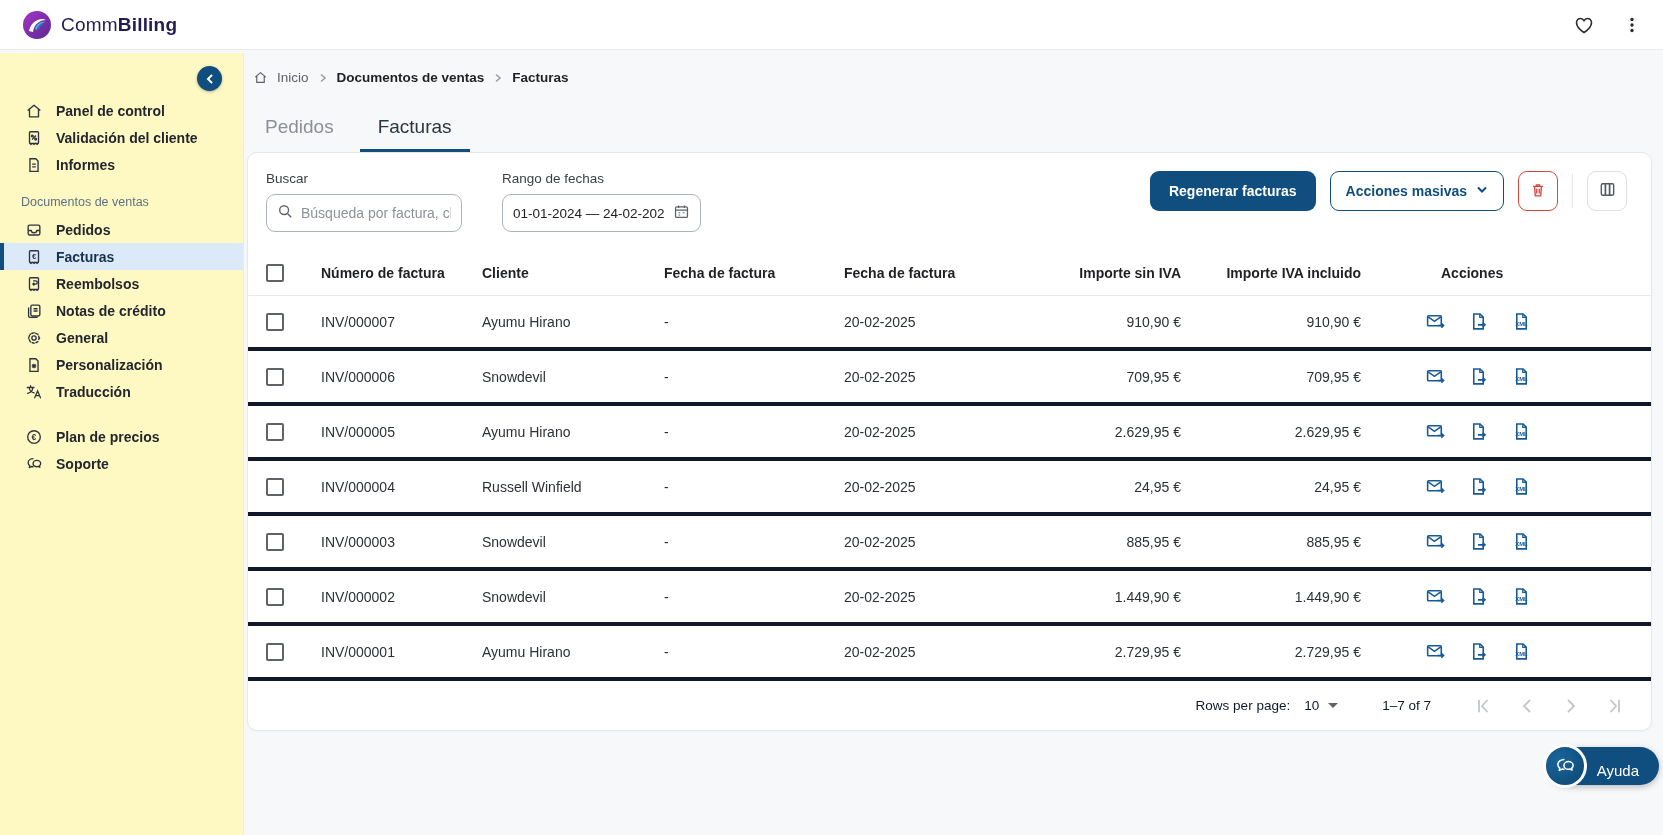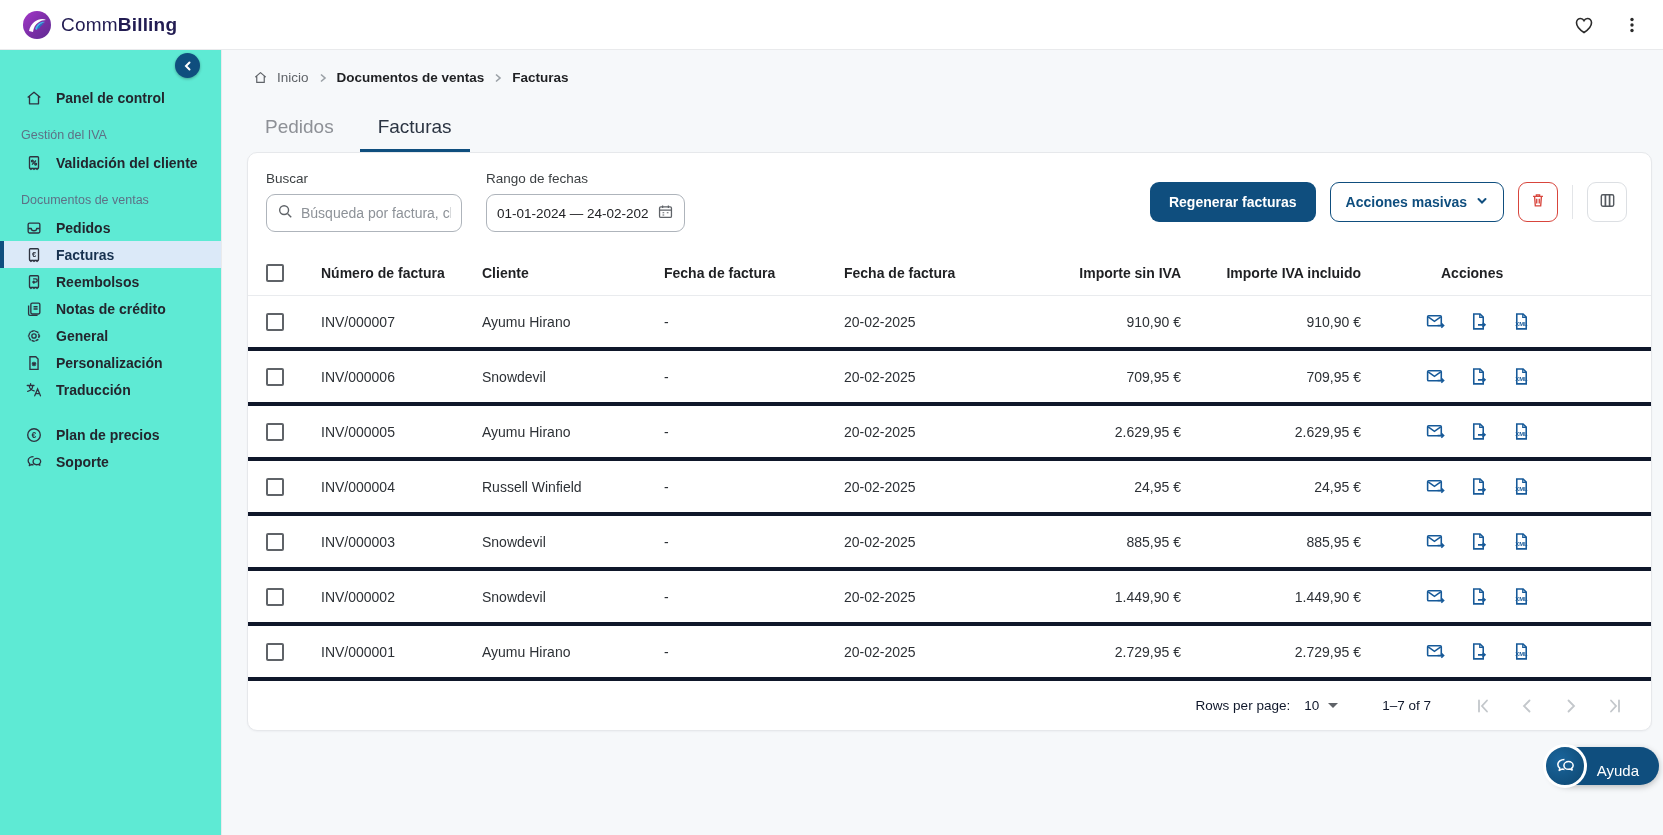--- a/index.html
+++ b/index.html
@@ -8,21 +8,21 @@
   
   .topbar { position:absolute; top:0; left:0; width:1663px; height:50px; background:#fff; border-bottom:1px solid #e9eaec; display:flex; align-items:center; padding:12px 22px; z-index:30; }
   .brand { display:flex; align-items:center; gap:9px; }
   .brand-text { font-size:19px; color:#221c52; letter-spacing:.2px; }
   .brand-text .pre { font-weight:500; }
   .brand-text .suf { font-weight:800; }
   .topbar-right { margin-left:auto; display:flex; align-items:center; gap:28px; color:#2b2b2b; }
   .icon-btn { background:none; border:none; cursor:pointer; color:#2b2b2b; display:flex; align-items:center; }
 
   
-  .sidebar { position:absolute; top:40px; left:0; bottom:0; width:222px; background:#5eead4; border-right:1px solid #e9eaec; padding-top:14px; z-index:20; }
+  .sidebar { position:absolute; top:53px; left:0; bottom:0; width:244px; background:#fef9c3; border-right:1px solid #e9eaec; padding-top:14px; z-index:20; }
   .collapse-btn { position:absolute; top:13px; right:21px; width:25px; height:25px; border-radius:50%; background:#0f4e7e; border:none; color:#fff; display:flex; align-items:center; justify-content:center; cursor:pointer; box-shadow:0 1px 3px rgba(0,0,0,.3); }
   .nav { margin-top:30px; }
   .nav-item { display:flex; align-items:center; gap:13px; height:27px; padding-left:21px; font-size:14px; font-weight:700; color:#23262e; cursor:pointer; border-left:4px solid transparent; }
   .nav-item .nicon { width:18px; height:18px; display:flex; align-items:center; justify-content:center; color:#2e3340; flex:0 0 18px; }
   .nav-item.active { background:#dbe9f8; border-left-color:#0f4e7e; color:#17314f; }
   .nav-section { font-size:12.5px; font-weight:400; color:#5d7186; padding:17px 0 7px 21px; }
   .nav-gap { height:18px; }
 
   
   .main { position:absolute; top:50px; left:241px; right:0; bottom:0; background:#f6f8fa; }
@@ -31,21 +31,21 @@
   .breadcrumb .sep { color:#9aa0a6; display:flex; }
   .bc-home { color:#5f6368; display:flex; }
 
   .tabs { display:flex; gap:8px; margin:25px 0 0 6px; }
   .tab { font-size:19px; padding:6px 18px 11px; color:#8d9096; cursor:pointer; border-bottom:3px solid transparent; background:none; border-top:none; border-left:none; border-right:none; font-family:inherit; }
   .tab.active { color:#2b3442; font-weight:400; border-bottom-color:#0f4e7e; }
 
   
   .card { margin:0 11px 0 6px; background:#fff; border:1px solid #e6e8eb; border-radius:10px; box-shadow:0 1px 2px rgba(16,30,54,.04); }
 
-  .filter-row { display:flex; align-items:center; padding:18px 24px 18px 18px; gap:24px; }
+  .filter-row { display:flex; align-items:flex-start; padding:18px 24px 18px 18px; gap:40px; }
   .field label { display:block; font-size:13.5px; color:#3c4043; margin-bottom:8px; }
   .input-wrap { display:flex; align-items:center; gap:8px; height:38px; border:1px solid #aeb4bb; border-radius:9px; padding:0 10px; background:#fff; color:#5f6368; }
   .input-wrap input { border:none; outline:none; font-size:14px; width:150px; font-family:inherit; color:#202124; background:transparent; }
   .input-wrap input::placeholder { color:#8d9298; }
   .date-value { font-size:13.5px; color:#202124; white-space:nowrap; }
   .actions-right { margin-left:auto; display:flex; align-items:center; gap:14px;padding-left:36px; }
   .btn-primary { height:40px; padding:0 19px; background:#0f4e7e; color:#fff; font-size:14px; font-weight:700; border:none; border-radius:9px; cursor:pointer; font-family:inherit; }
   .btn-outline { height:40px; padding:0 15px; background:#fff; color:#0f4e7e; font-size:14px; font-weight:700; border:1px solid #0f4e7e; border-radius:9px; cursor:pointer; display:flex; align-items:center; gap:9px; font-family:inherit; }
   .btn-square { width:40px; height:40px; border-radius:9px; background:#fff; display:flex; align-items:center; justify-content:center; cursor:pointer; }
   .btn-danger { border:1px solid #d8453c; color:#d8453c; }
@@ -124,32 +124,40 @@
   <div class="nav">
     <div class="nav-item">
       <span class="nicon">
         <svg width="18" height="18" viewBox="0 0 20 20" fill="none" stroke="currentColor" stroke-width="1.5" stroke-linejoin="round">
             <path d="M3 9.5 L10 3.5 L17 9.5 M5 8.2 V16.5 H15 V8.2"></path>
           </svg>
       </span>
       <span>Panel de control</span>
     </div>
 
-    <div class="nav-section">Gestión del IVA</div>
     <div class="nav-item">
       <span class="nicon">
         <svg width="18" height="18" viewBox="0 0 20 20" fill="none" stroke="currentColor" stroke-width="1.5">
             <rect x="5" y="3" width="10" height="13" rx="1"></rect>
             <path d="M5 16 l1.6 1.3 1.7-1.3 1.7 1.3 1.7-1.3 1.7 1.3 1.6-1.3" stroke-width="1.2"></path>
             <path d="M7.8 11.8 L12.2 7.2"></path>
             <circle cx="8.2" cy="7.8" r="1"></circle>
             <circle cx="11.8" cy="11.2" r="1"></circle>
           </svg>
       </span>
       <span>Validación del cliente</span>
+    </div>
+    <div class="nav-item">
+      <span class="nicon">
+        <svg width="18" height="18" viewBox="0 0 20 20" fill="none" stroke="currentColor" stroke-width="1.5">
+            <path d="M5.5 3 H12 L14.5 5.5 V17 H5.5 Z"></path>
+            <path d="M8 9 H12 M8 12 H12"></path>
+          </svg>
+      </span>
+      <span>Informes</span>
     </div>
 
     <div class="nav-section">Documentos de ventas</div>
     <div class="nav-item">
       <span class="nicon">
         <svg width="18" height="18" viewBox="0 0 20 20" fill="none" stroke="currentColor" stroke-width="1.5" stroke-linejoin="round">
             <rect x="3.5" y="4.5" width="13" height="11" rx="1.5"></rect>
             <path d="M3.5 10.5 H7 c0 1.6 1.3 2.6 3 2.6 s3-1 3-2.6 h3.5"></path>
           </svg>
       </span>

